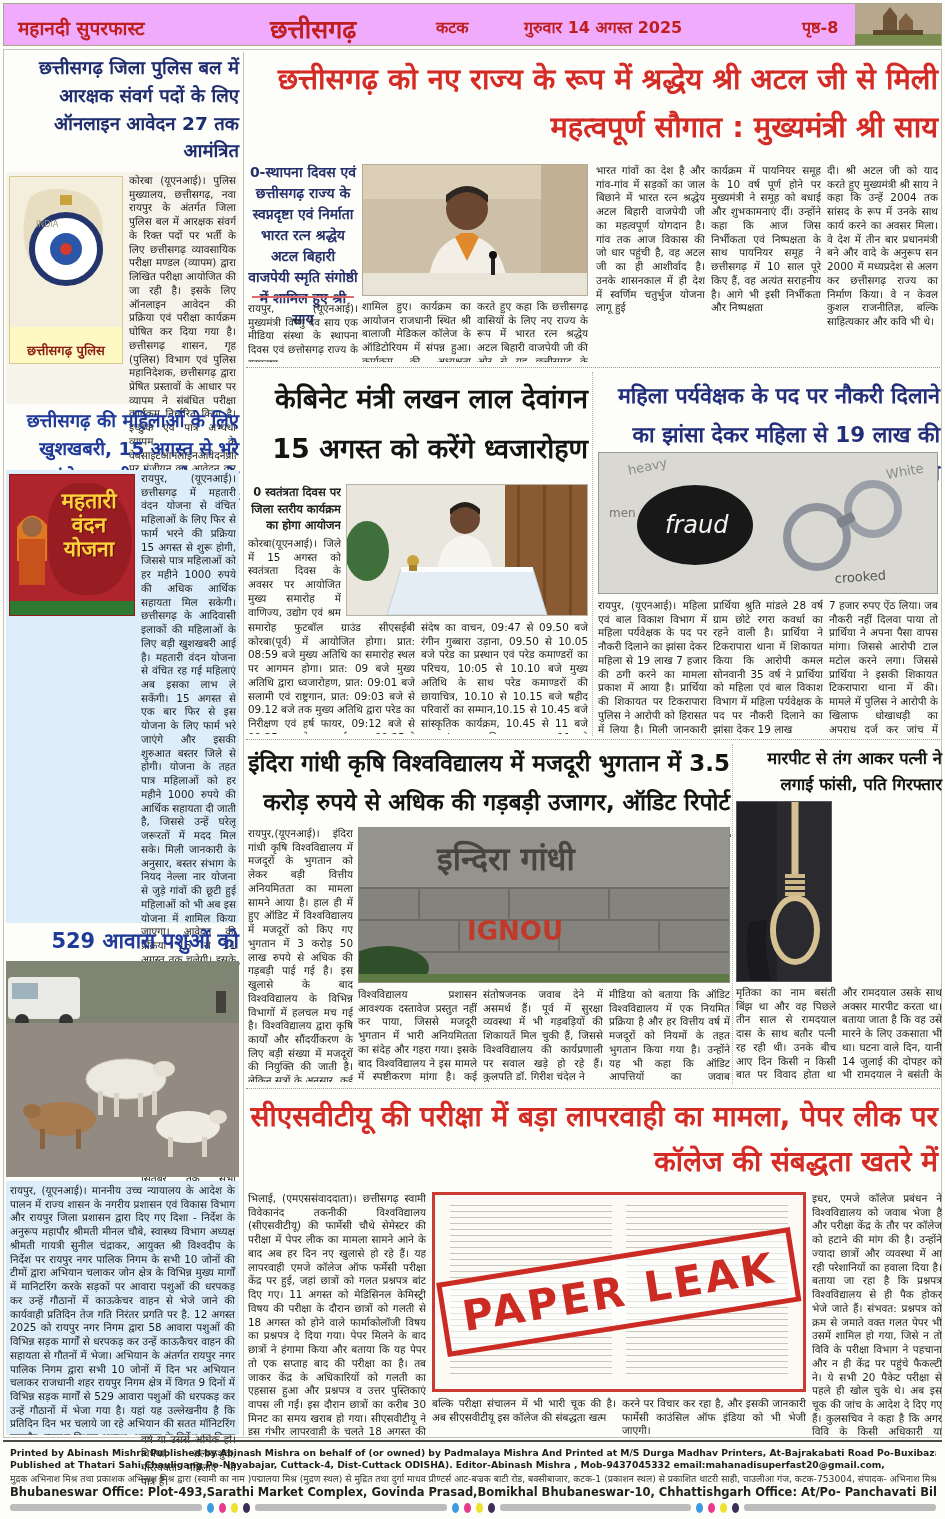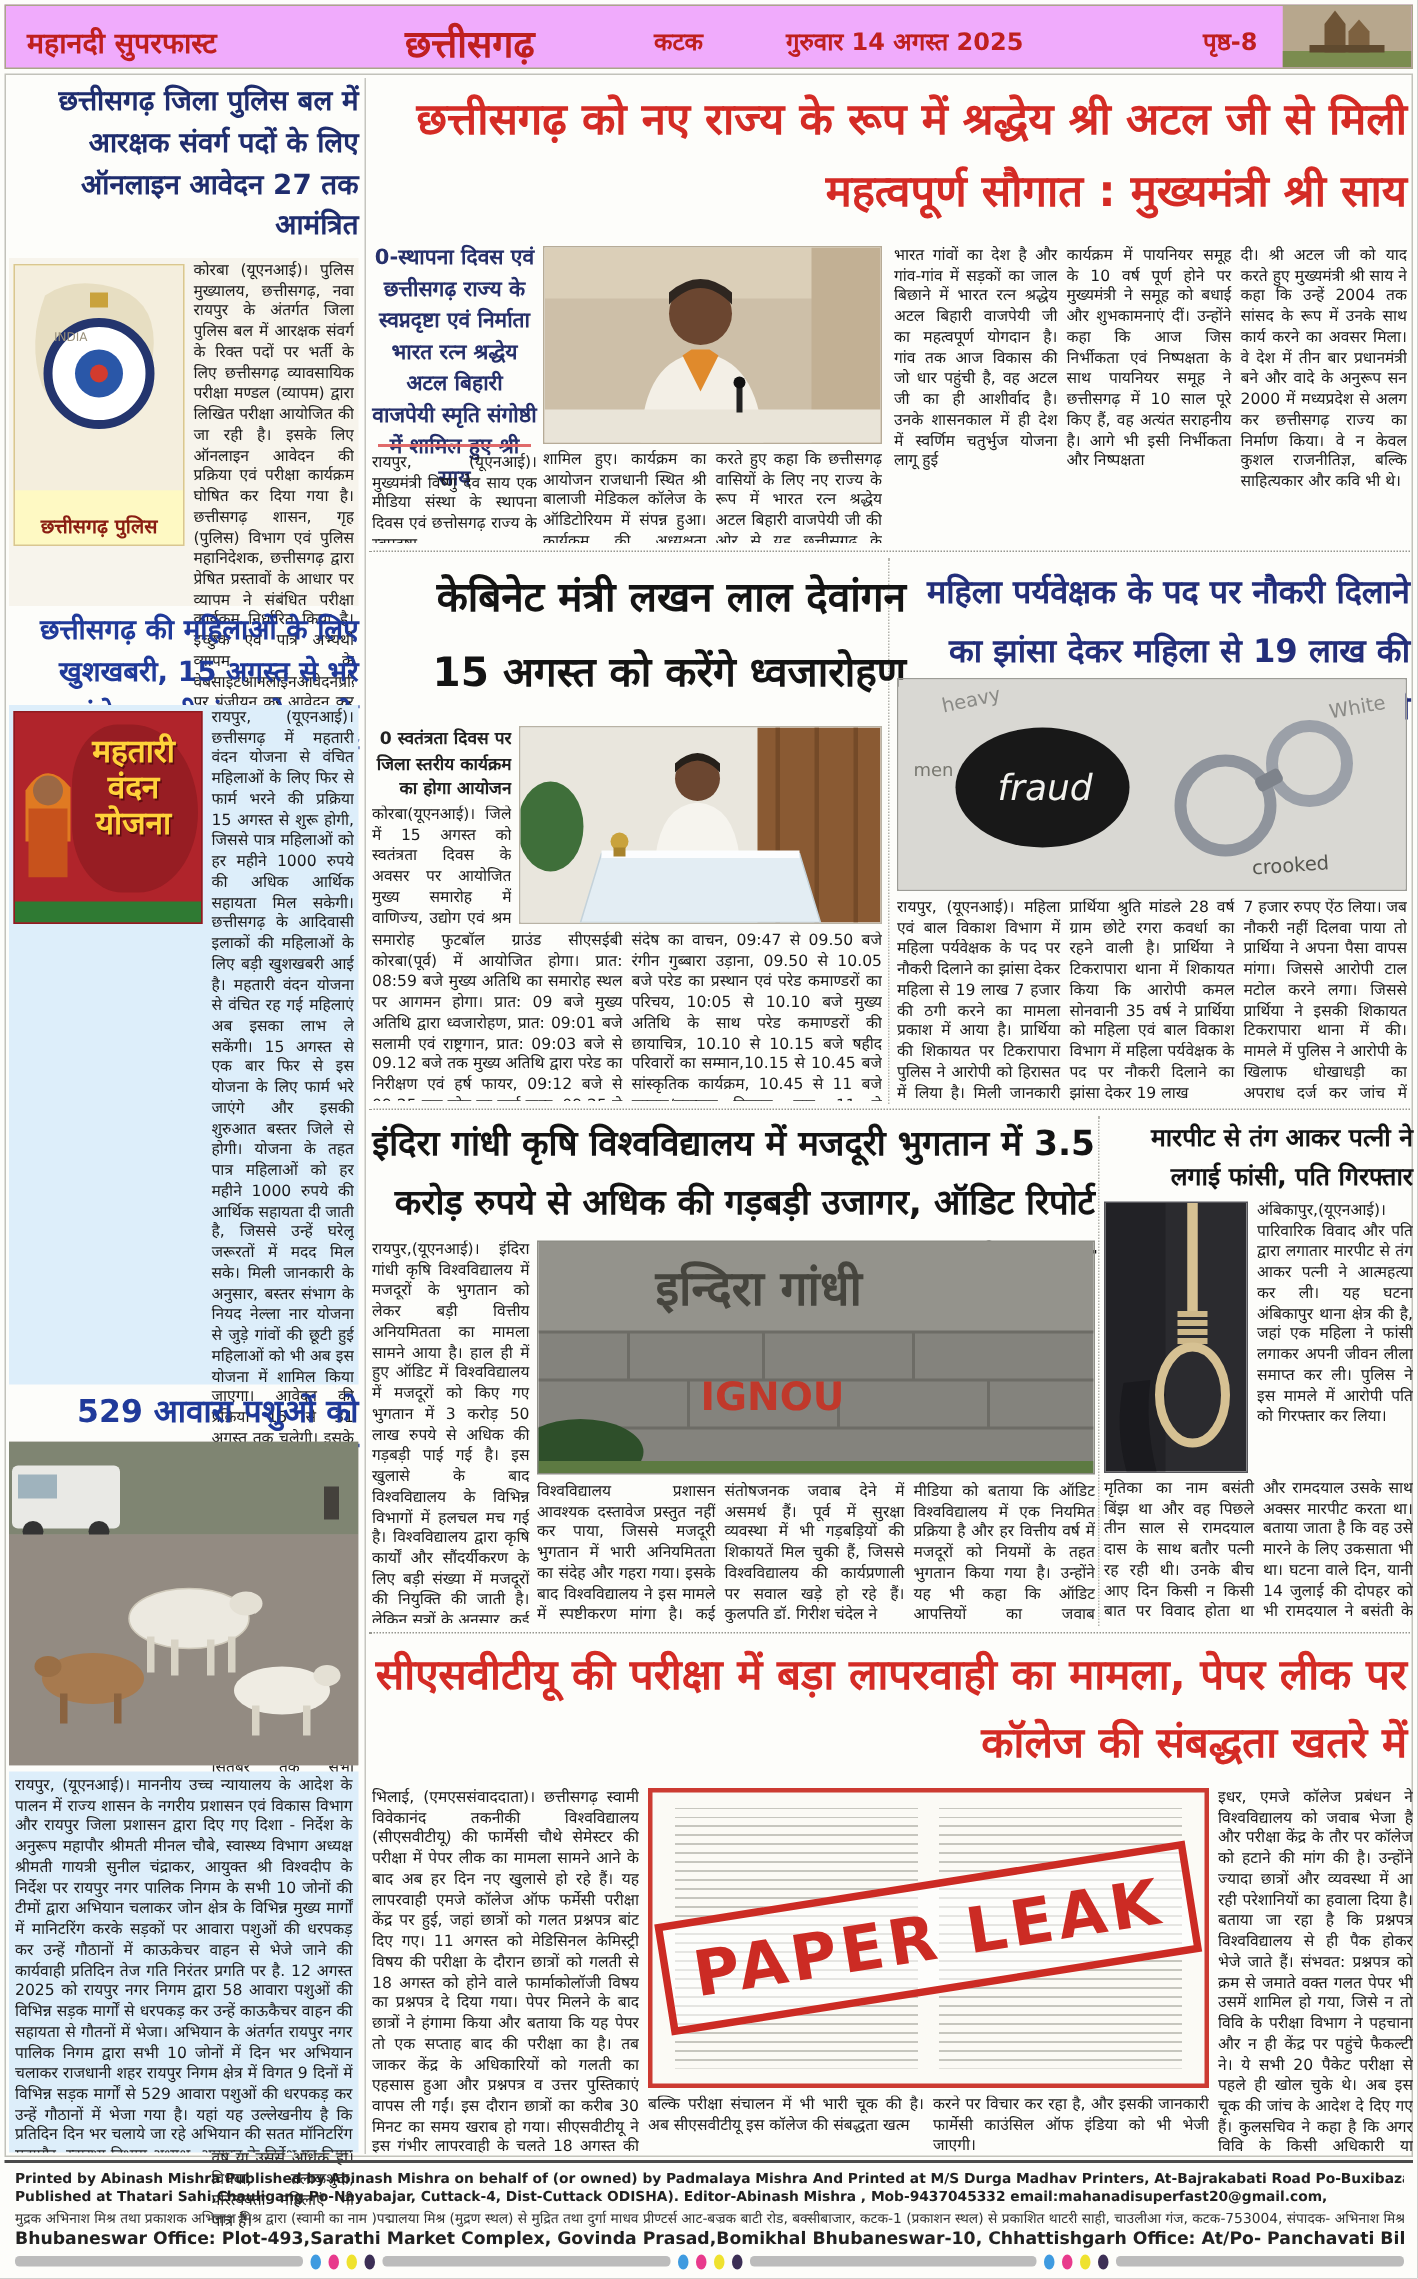--- a/index.html
+++ b/index.html
@@ -59,21 +59,21 @@
   .sep { border-top:1px dotted #979790; }
   .sep1 { left:246px; top:367px;  width:694px; }
   .sep2 { left:246px; top:739px;  width:694px; }
   .sep3 { left:246px; top:1088px; width:694px; }
   .vr { border-left:1px dotted #b3b3ac; }
   .vr0 { left:243px; top:52px;  height:1384px; border-left:1px solid #c6c6bf; }
   .vr1 { left:592px; top:372px; height:364px; }
   .vr2 { left:732px; top:744px; height:340px; }
 
   
-  .cab-hl  { left:264px; top:374px; width:340px; font-size:27px; color:#141414; line-height:1.85; }
+  .cab-hl  { left:248px; top:374px; width:340px; font-size:27px; color:#141414; line-height:1.85; }
   .cab-left{ left:248px; top:484px; width:93px;  height:134px; }
   .cab-sub { font-size:11.5px; font-weight:bold; color:#222; text-align:right; line-height:1.45; margin-bottom:3px; }
   .cab-photo { left:346px; top:484px; width:242px; height:132px; border:1px solid #b8b2a4; }
   .cab-c1 { left:248px; top:621px; width:167px; height:113px; }
   .cab-c2 { left:421px; top:621px; width:167px; height:113px; }
 
   
   .fraud-hl  { left:596px; top:377px; width:344px; font-size:21.5px; color:#232e7a; line-height:1.8; }
   .fraud-img { left:598px; top:452px; width:340px; height:142px; border:1px solid #9c9c96; }
   .fraud-c1 { left:598px; top:599px; width:109px; height:137px; }
@@ -323,21 +323,20 @@
       <line x1="58" y1="0" x2="58" y2="72" stroke="#d6c193" stroke-width="7"></line>
       <g stroke="#cdb789" stroke-width="4">
         <line x1="48" y1="74" x2="68" y2="74"></line>
           <line x1="48" y1="80" x2="68" y2="80"></line>
         <line x1="48" y1="86" x2="68" y2="86"></line>
           <line x1="48" y1="92" x2="68" y2="92"></line>
       </g>
       <ellipse cx="58" cy="128" rx="22" ry="32" fill="none" stroke="#d6c193" stroke-width="6"></ellipse>
     </svg>
   </div>
-  <div class="abs body col sui-side">अंबिकापुर,(यूएनआई)। पारिवारिक विवाद और पति द्वारा लगातार मारपीट से तंग आकर पत्नी ने आत्महत्या कर ली। यह घटना अंबिकापुर थाना क्षेत्र की है, जहां एक महिला ने फांसी लगाकर अपनी जीवन लीला समाप्त कर ली। पुलिस ने इस मामले में आरोपी पति को गिरफ्तार कर लिया।</div>
   <div class="abs body sui-below">मृतिका का नाम बसंती बिंझ था और वह पिछले तीन साल से रामदयाल दास के साथ बतौर पत्नी रह रही थी। उनके बीच आए दिन किसी न किसी बात पर विवाद होता था और रामदयाल उसके साथ अक्सर मारपीट करता था। बताया जाता है कि वह उसे मारने के लिए उकसाता भी था। घटना वाले दिन, यानी 14 जुलाई की दोपहर को भी रामदयाल ने बसंती के साथ मारपीट की, जिससे वह शारीरिक और मानसिक रूप से बेहद परेशान हो गई थी। इसी प्रताड़ना से तंग आकर उसने घर में फांसी लगा ली। पुलिस ने मामले की जांच के बाद आरोपी रामदयाल दास (उम्र 37 वर्ष) के खिलाफ बिलाईगढ़ चौकी पुलिस ने धारा 108 बीएनएसएस और एसएसी-एसटी एक्ट के तहत केस दर्ज किया। पुलिस ने आरोपी को गिरफ्तार कर लिया और उसे न्यायालय में पेश किया गया। इस कार्रवाई में पुलिस थाना प्रभारी अखिलेश दीवान और उनकी टीम का महत्वपूर्ण योगदान रहा।</div>
 
   <div class="abs hl csv-hl">सीएसवीटीयू की परीक्षा में बड़ा लापरवाही का मामला, पेपर लीक पर कॉलेज की संबद्धता खतरे में</div>
   <div class="abs body col csv-cl">भिलाई, (एमएससंवाददाता)। छत्तीसगढ़ स्वामी विवेकानंद तकनीकी विश्वविद्यालय (सीएसवीटीयू) की फार्मेसी चौथे सेमेस्टर की परीक्षा में पेपर लीक का मामला सामने आने के बाद अब हर दिन नए खुलासे हो रहे हैं। यह लापरवाही एमजे कॉलेज ऑफ फर्मेसी परीक्षा केंद्र पर हुई, जहां छात्रों को गलत प्रश्नपत्र बांट दिए गए। 11 अगस्त को मेडिसिनल केमिस्ट्री विषय की परीक्षा के दौरान छात्रों को गलती से 18 अगस्त को होने वाले फार्माकोलॉजी विषय का प्रश्नपत्र दे दिया गया। पेपर मिलने के बाद छात्रों ने हंगामा किया और बताया कि यह पेपर तो एक सप्ताह बाद की परीक्षा का है। तब जाकर केंद्र के अधिकारियों को गलती का एहसास हुआ और प्रश्नपत्र व उत्तर पुस्तिकाएं वापस ली गईं। इस दौरान छात्रों का करीब 30 मिनट का समय खराब हो गया। सीएसवीटीयू ने इस गंभीर लापरवाही के चलते 18 अगस्त की परीक्षा स्थगित कर दी है। विश्वविद्यालय का कहना है कि एमजे कॉलेज न केवल परीक्षा की बुनियादी जरूरतों को पूरा करने में विफल रहा,</div>
   <div class="csv-img">
     <div class="csv-lines l"></div>
     <div class="csv-lines r"></div>
     <div class="stamp">PAPER LEAK</div>
   </div>
   <div class="abs body col csv-b2">करने पर विचार कर रहा है, और इसकी जानकारी फार्मेसी काउंसिल ऑफ इंडिया को भी भेजी जाएगी।</div>

